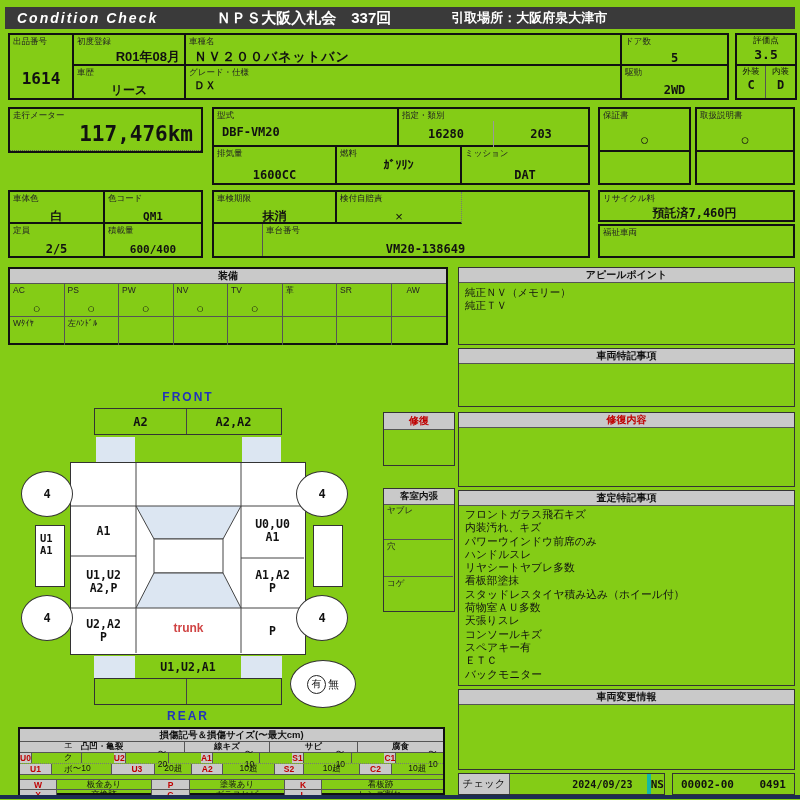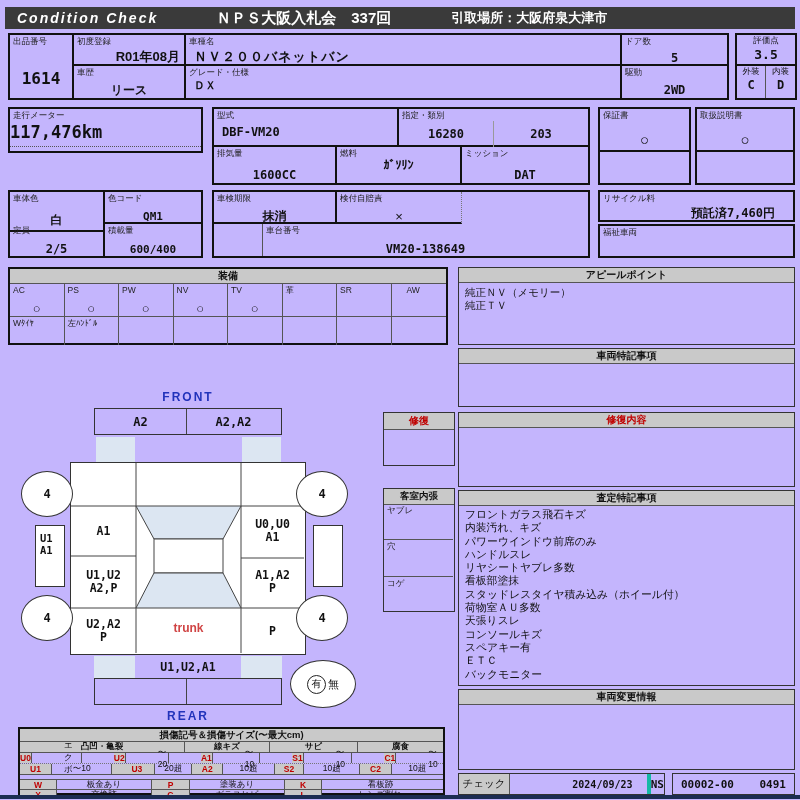--- a/index.html
+++ b/index.html
@@ -1,16 +1,16 @@
 <!DOCTYPE html>
 <html><head>
 <meta charset="utf-8">
 <style>
   html,body{margin:0;padding:0;background:#fff;}
-  #sheet{position:relative;width:800px;height:800px;background:#c4b5fd;
+  #sheet{position:relative;width:800px;height:800px;background:#84cc16;
          font-family:"Liberation Sans",sans-serif;font-size:10px;color:#111;overflow:hidden;}
   .abs{position:absolute;box-sizing:border-box;}
   .b2{border:2px solid #111;}
   .b1{border:1.5px solid #333;}
   .lbl{position:absolute;top:1px;left:3px;font-size:8.5px;color:#222;white-space:nowrap;}
   .val{font-weight:bold;}
   .mono{font-family:"DejaVu Sans Mono",monospace;}
   .ctr{display:flex;align-items:center;justify-content:center;}
   .hdr{background:#c9c9c9;border-bottom:1px solid #555;font-weight:bold;
        display:flex;align-items:center;justify-content:center;}
@@ -82,21 +82,21 @@
       <div class="val mono" style="font-size:12px;">C</div>
     </div>
     <div class="cell" style="left:29px;top:31px;width:29px;height:32px;text-align:center;">
       <div style="font-size:8.5px;">内装</div>
       <div class="val mono" style="font-size:12px;">D</div>
     </div>
   </div>
 
   <div class="abs b2" style="left:8px;top:107px;width:195px;height:46px;">
     <span class="lbl">走行メーター</span>
-    <div class="val mono" style="text-align:left;padding:13px 8px 4px 0;font-size:17px;border-bottom:1px dotted #555;">117,476km</div>
+    <div class="val mono" style="text-align:right;padding:13px 8px 4px 0;font-size:21px;border-bottom:1px dotted #555;">117,476km</div>
   </div>
 
   <div class="abs b2" style="left:212px;top:107px;width:378px;height:78px;">
     <div class="cell rbd bbd" style="left:0;top:0;width:185px;height:38px;">
       <span class="lbl">型式</span>
       <div class="val mono" style="padding:16px 0 0 8px;font-size:12px;">DBF-VM20</div>
     </div>
     <div class="cell bbd" style="left:185px;top:0;width:189px;height:38px;">
       <span class="lbl">指定・類別</span>
       <div class="cell" style="left:0;top:12px;width:95px;height:26px;border-right:1px solid #999;">
@@ -127,21 +127,21 @@
     </div>
   </div>
   <div class="abs b2" style="left:695px;top:107px;width:100px;height:78px;">
     <div class="cell bbd" style="left:0;top:0;width:96px;height:43px;">
       <span class="lbl">取扱説明書</span>
       <div class="ctr" style="height:100%;font-size:15px;padding-top:10px;">○</div>
     </div>
   </div>
 
   <div class="abs b2" style="left:8px;top:190px;width:195px;height:68px;">
-    <div class="cell rbd bbd" style="left:0;top:0;width:95px;height:40px;">
+    <div class="cell rbd bbd" style="left:0;top:0;width:95px;height:32px;">
       <span class="lbl">車体色</span>
       <div class="val ctr" style="height:100%;font-size:12px;padding-top:9px;">白</div>
     </div>
     <div class="cell bbd" style="left:95px;top:0;width:96px;height:32px;">
       <span class="lbl">色コード</span>
       <div class="val mono ctr" style="height:100%;font-size:11px;padding-top:9px;">QM1</div>
     </div>
     <div class="cell rbd" style="left:0;top:32px;width:95px;height:32px;">
       <span class="lbl">定員</span>
       <div class="val mono ctr" style="height:100%;font-size:12px;padding-top:9px;">2/5</div>
@@ -162,21 +162,21 @@
       <div class="ctr" style="height:100%;font-size:13px;padding-top:9px;">×</div>
     </div>
     <div class="cell" style="left:48px;top:32px;width:326px;height:32px;border-left:1px solid #555;">
       <span class="lbl">車台番号</span>
       <div class="val mono ctr" style="height:100%;font-size:12px;padding-top:9px;">VM20-138649</div>
     </div>
   </div>
 
   <div class="abs b2" style="left:598px;top:190px;width:197px;height:32px;">
     <span class="lbl">リサイクル料</span>
-    <div style="display:flex;justify-content:flex-end;padding:13px 18px 0 14px;">
+    <div style="display:flex;justify-content:center;padding:13px 18px 0 14px;">
       <span class="val" style="font-size:12px;">預託済</span>
       <span class="val mono" style="font-size:12px;">7,460円</span>
     </div>
   </div>
   <div class="abs b2" style="left:598px;top:224px;width:197px;height:34px;">
     <span class="lbl">福祉車両</span>
   </div>
 
   <div class="abs b2" style="left:8px;top:267px;width:440px;height:78px;">
     <div class="hdr" style="height:14px;font-size:10px;">装備</div>

